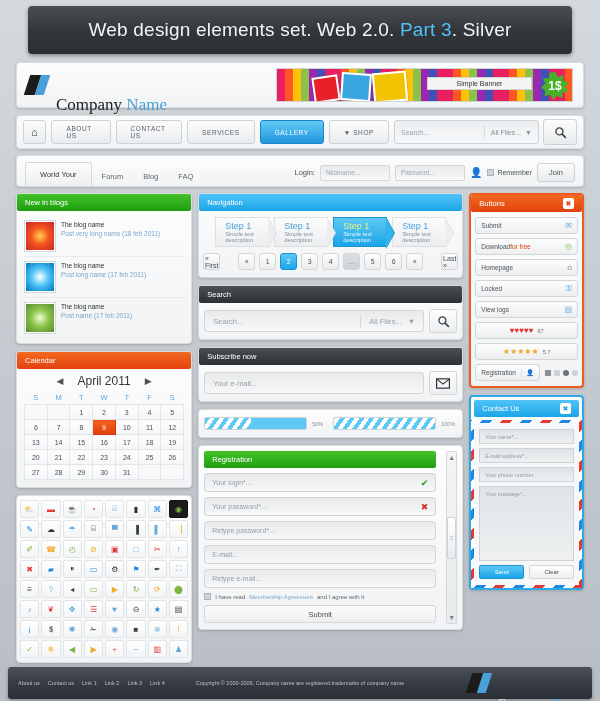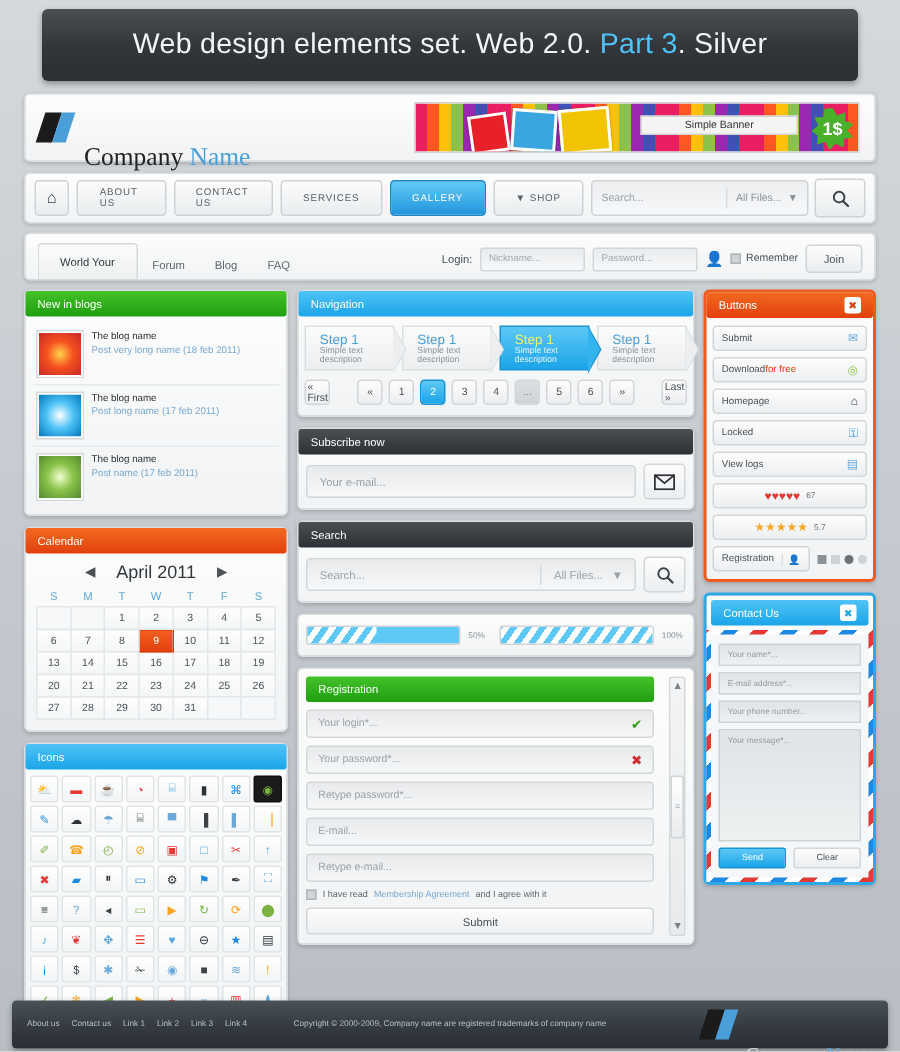--- a/index.html
+++ b/index.html
@@ -130,21 +130,21 @@
   table.cal td.today { background:linear-gradient(180deg,#f4601f,#e2400c); color:#fff; border-color:#d13a08;}
 
   
   .icongrid { display:grid; grid-template-columns:repeat(8,1fr); gap:2px; padding:4px 3px; }
   .ibox { height:18px; border:1px solid #e2e5e7; border-radius:2px;
      background:linear-gradient(180deg,#fff,#f2f4f5); display:flex;align-items:center;justify-content:center;
      font-size:8px; }
   .ibox.dark { background:#1b1b1b; border-color:#111; }
 
   
-  .steps { display:flex; padding:6px 4px 4px; }
+  .steps { display:flex; padding:6px 16px 4px; }
   .step { flex:1; height:30px; position:relative;
      background:linear-gradient(180deg,#fbfcfc,#eceef0); border:1px solid #dcdfe2;
      display:flex; flex-direction:column; justify-content:center; padding-left:9px; margin-right:5px;}
   .step:after { content:''; position:absolute; right:-9px; top:-1px; width:0;height:0;
      border-top:16px solid transparent; border-bottom:16px solid transparent; border-left:9px solid #dcdfe2; z-index:1;}
   .step:before { content:''; position:absolute; right:-7.5px; top:0; width:0;height:0;
      border-top:15px solid transparent; border-bottom:15px solid transparent; border-left:8px solid #eceef0; z-index:2;}
   .step .n { font-size:9px; color:#4a9fd8; }
   .step .d { font-size:5.8px; color:#8a9197; }
   .step.active { background:linear-gradient(180deg,#5ec8f6,#1ba5e8); border-color:#1a93d2; }
@@ -430,21 +430,20 @@
                   <td>31</td>
                   <td class="empty"></td>
                   <td class="empty"></td>
                 </tr>
               </tbody>
           </table>
         </div>
       </div>
 
       <div class="card">
-        <div class="bar blue">Icons</div>
         <div class="icongrid" id="icon-grid">
             <div class="ibox" style="color: rgb(90, 168, 221);">⛅</div>
             <div class="ibox" style="color: rgb(229, 57, 53);">▬</div>
             <div class="ibox" style="color: rgb(90, 168, 221);">☕</div>
             <div class="ibox" style="color: rgb(229, 57, 53);">◔</div>
             <div class="ibox" style="color: rgb(90, 168, 221);">⌸</div>
             <div class="ibox" style="color: rgb(45, 49, 53);">▮</div>
             <div class="ibox" style="color: rgb(30, 136, 229);">⌘</div>
             <div class="ibox dark" style="color: rgb(124, 179, 66);">◉</div>
             <div class="ibox" style="color: rgb(30, 136, 229);">✎</div>
@@ -539,46 +538,46 @@
           <div class="pg">4</div>
           <div class="pg dots">...</div>
           <div class="pg">5</div>
           <div class="pg">6</div>
           <div class="pg">»</div>
           <div class="pg wide last">Last »</div>
         </div>
       </div>
 
       <div class="card">
-        <div class="bar dark">Subscribe now</div>
-        <div class="fieldrow">
-          <div class="bigfield">Your e-mail...</div>
-          <div class="sqbtn">
-            <svg width="14" height="11" viewBox="0 0 24 18">
-              <rect x="1" y="1" width="22" height="16" fill="none" stroke="#2d3135" stroke-width="2"></rect>
-              <polyline points="1,1 12,10 23,1" fill="none" stroke="#2d3135" stroke-width="2"></polyline>
-            </svg>
-          </div>
-        </div>
-      </div>
-
-      <div class="card">
         <div class="bar dark">Search</div>
         <div class="fieldrow">
           <div class="bigfield">
             <span>Search...</span>
             <span class="sel">
               <span>All Files...</span>
               <span>▼</span>
             </span>
           </div>
           <div class="sqbtn">
             <svg width="13" height="13" viewBox="0 0 24 24">
               <circle cx="10" cy="10" r="6.5" fill="none" stroke="#3c4146" stroke-width="2.4"></circle>
               <line x1="15" y1="15" x2="21" y2="21" stroke="#3c4146" stroke-width="2.8" stroke-linecap="round"></line>
+            </svg>
+          </div>
+        </div>
+      </div>
+
+      <div class="card">
+        <div class="bar dark">Subscribe now</div>
+        <div class="fieldrow">
+          <div class="bigfield">Your e-mail...</div>
+          <div class="sqbtn">
+            <svg width="14" height="11" viewBox="0 0 24 18">
+              <rect x="1" y="1" width="22" height="16" fill="none" stroke="#2d3135" stroke-width="2"></rect>
+              <polyline points="1,1 12,10 23,1" fill="none" stroke="#2d3135" stroke-width="2"></polyline>
             </svg>
           </div>
         </div>
       </div>
 
       <div class="card">
         <div class="loadrow">
           <div class="lbar">
             <div class="lfill" style="width:100%">
                 <div class="lstripe" style="width:45%"></div>

